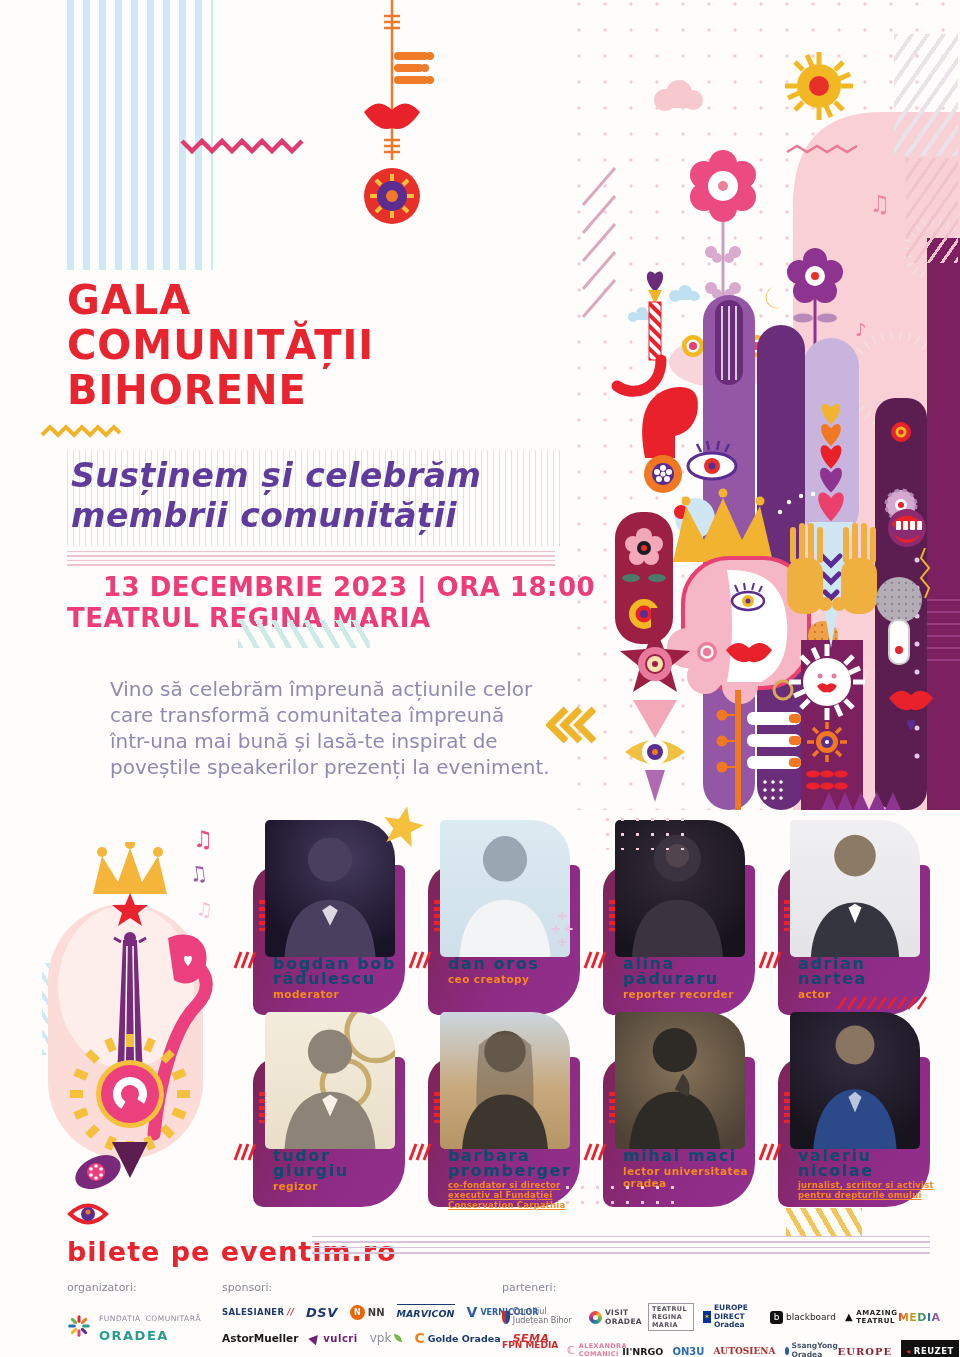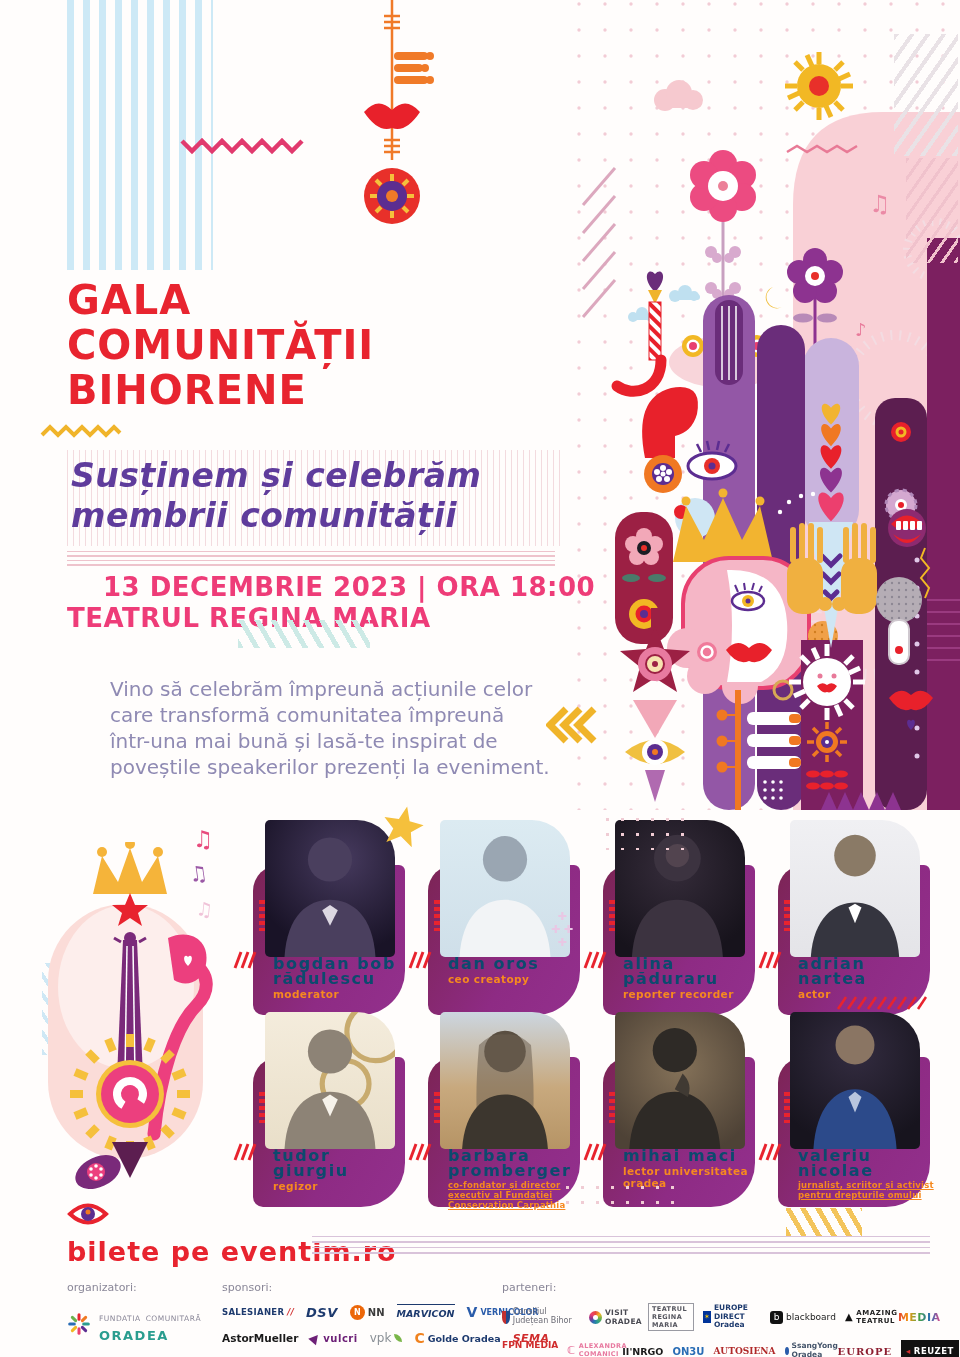--- a/index.html
+++ b/index.html
@@ -87,21 +87,21 @@
   .n2 { left:189px; top:862px; color:#9b59a6; font-size:21px; transform:rotate(-8deg); }
   .n3 { left:196px; top:898px; color:#f0c3d8; font-size:19px; transform:rotate(6deg); }
 
   
   .tickets { position:absolute; left:67px; top:1200px; }
   .tickets .label { display:block; margin-top:4px; color:#e8242f; font-weight:bold; font-size:27px; letter-spacing:1px; text-decoration:none; }
 
   
   .footer-label { color:#8a8798; font-size:11px; }
   .org-col { position:absolute; left:67px; top:1281px; width:150px; }
-  .org-logo { display:flex; align-items:flex-start; gap:8px; margin-top:12px; }
+  .org-logo { display:flex; align-items:flex-end; gap:8px; margin-top:12px; }
   .org-text .tiny { color:#8a8798; font-size:7.5px; letter-spacing:0.5px; line-height:9px; }
   .org-text .teal { color:#2a9d8f; font-weight:bold; font-size:13px; letter-spacing:1.5px; line-height:15px; }
   .sponsor-col { position:absolute; left:222px; top:1281px; width:268px; }
   .partner-col { position:absolute; left:502px; top:1281px; width:450px; }
   .logo-row { display:flex; gap:12px; margin-top:10px; }
   .partner-col .logo-row { gap:9px; margin-top:9px; }
   .lg { display:inline-flex; align-items:center; gap:3px; font-weight:bold; white-space:nowrap; }
   
   .lg-salesianer { color:#1d3a6e; font-size:8.5px; letter-spacing:0.3px; }
   .sal-slash { color:#d02c2c; font-style:italic; font-weight:bold; }

